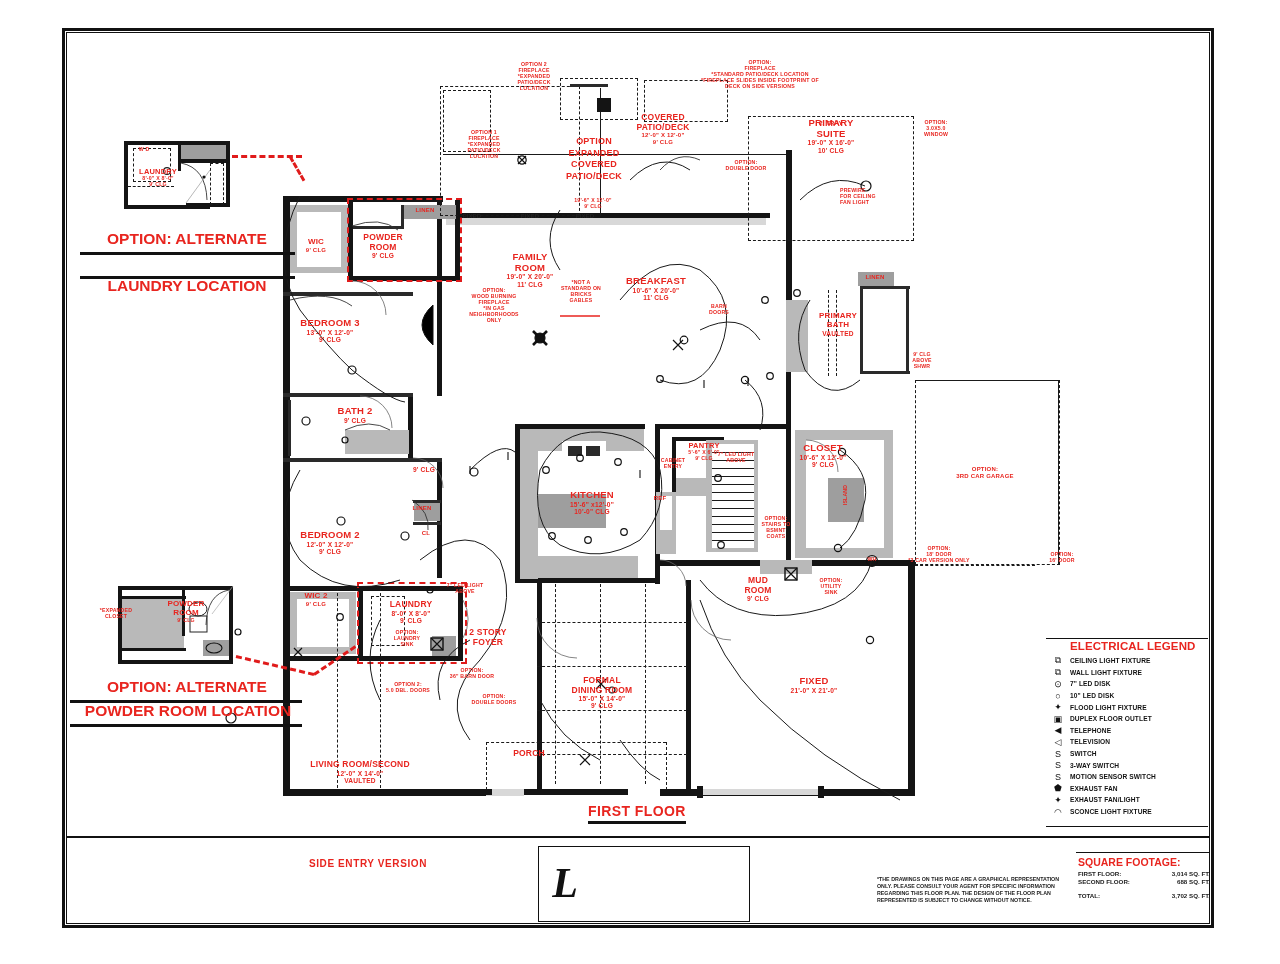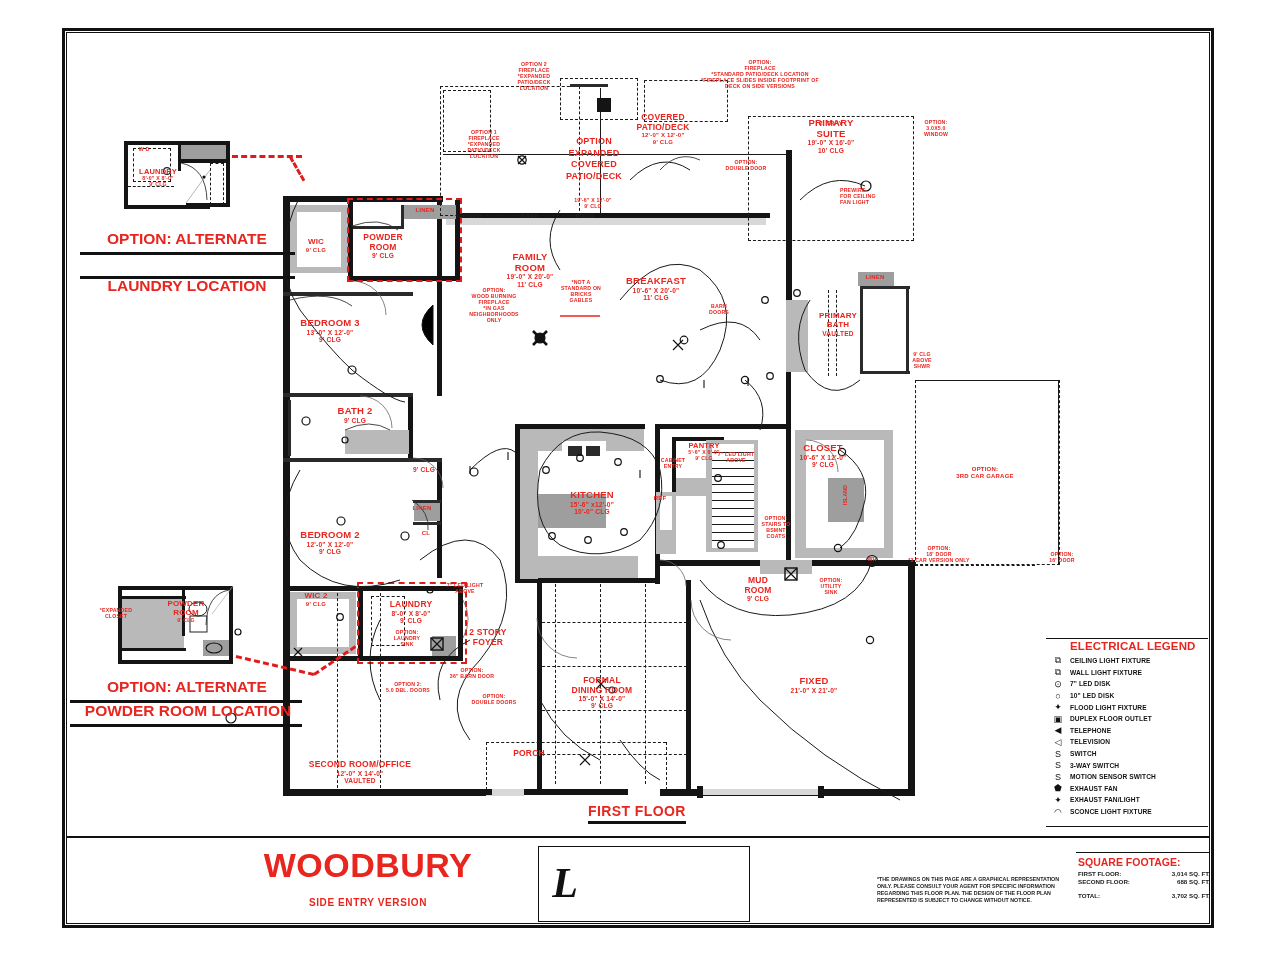--- a/index.html
+++ b/index.html
@@ -490,21 +490,21 @@
       <div class="rm-dim">9' CLG</div>
     </div>
 
     <div class="lbl" style="left:347px;top:233px;width:72px;">
       <div class="rm-name" style="white-space:pre-line;font-size:8.5px;">POWDER
 ROOM</div>
       <div class="rm-dim">9' CLG</div>
     </div>
 
     <div class="lbl" style="left:300px;top:760px;width:120px;">
-      <div class="rm-name" style="font-size:8.5px;">SECOND ROOM/OFFICE</div>
+      <div class="rm-name" style="font-size:8.5px;">LIVING ROOM/SECOND</div>
       <div class="rm-dim">12'-0" X 14'-0"</div>
       <div class="rm-dim">VAULTED</div>
     </div>
 
     <div class="lbl" style="left:556px;top:676px;width:92px;">
       <div class="rm-name" style="white-space:pre-line;font-size:8.5px;">FORMAL
 DINING ROOM</div>
       <div class="rm-dim">15'-0" X 14'-0"</div>
       <div class="rm-dim">9' CLG</div>
     </div>
@@ -745,21 +745,20 @@
       <span>3,702 SQ. FT.</span>
     </div>
   </div>
   <div class="sf-rule" style="left:1076px;top:852px;width:134px;"></div>
 
   <div class="disclaimer">*THE DRAWINGS ON THIS PAGE ARE A GRAPHICAL REPRESENTATION ONLY. PLEASE CONSULT YOUR AGENT FOR SPECIFIC INFORMATION REGARDING THIS FLOOR PLAN. THE DESIGN OF THE FLOOR PLAN REPRESENTED IS SUBJECT TO CHANGE WITHOUT NOTICE.</div>
 
   <div class="title-rule"></div>
 
   <div class="plan-title">
-    <div class="n">WOODBURY</div>
     <div class="s">SIDE ENTRY VERSION</div>
   </div>
 
   <div class="logo">
     <div class="logo-mark">L</div>
   </div>
 
 </div>
 
 </body></html>

